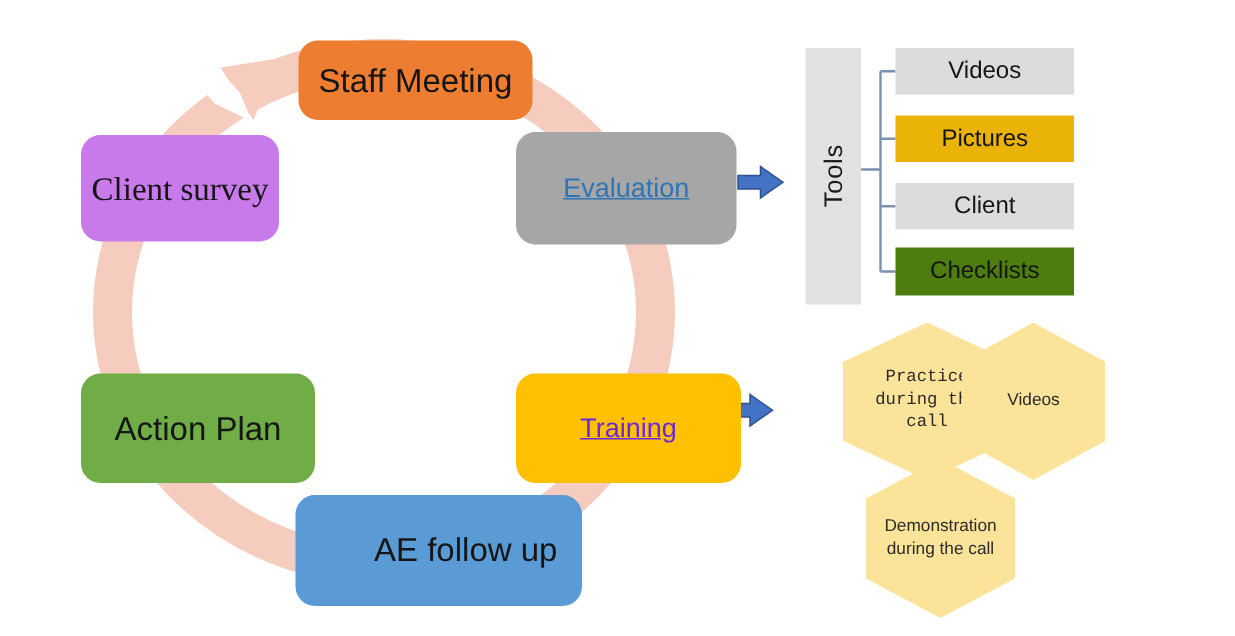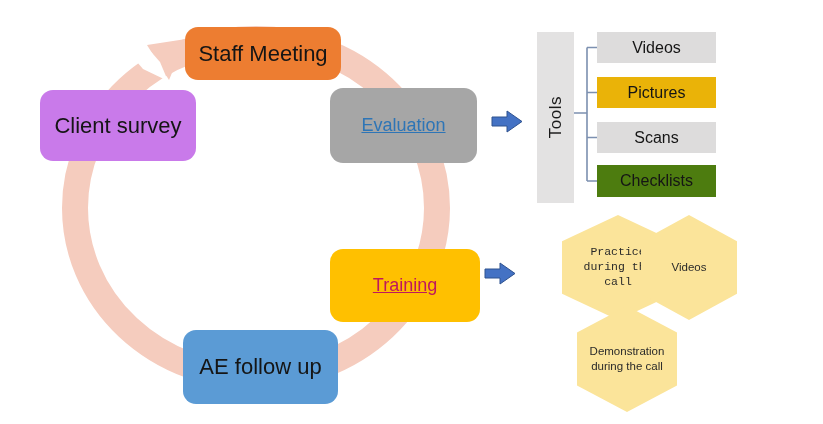--- a/index.html
+++ b/index.html
@@ -13,27 +13,28 @@
   .layer{position:absolute;left:0;top:0;width:823px;height:424px;}
   
   .cycle-box{
     position:absolute;
     border-radius:13px;
     display:flex;align-items:center;justify-content:center;
     font-size:22px;
     color:#151515;
     text-align:center;
     z-index:2;
+    margin-left:14px;
   }
   .box-staff    {left:185px;top:27px;width:156px;height:53px;}
-  .box-client   {left:40px; top:90px;width:156px;height:71px;}
+  .box-client   {left:40px; top:90px;width:132px;height:71px;font-family:Liberation Serif, serif;}
   .box-eval     {left:330px;top:88px;width:147px;height:75px;}
   .box-action   {left:40px; top:249px;width:156px;height:73px;}
   .box-training {left:330px;top:249px;width:150px;height:73px;}
-  .box-ae       {left:183px;top:330px;width:155px;height:74px;}
+  .box-ae       {left:183px;top:330px;width:155px;height:74px;padding-left:36px;}
   .link-label{
     text-decoration:underline;
     font-size:18px;
     cursor:pointer;
   }
   
   .tools-bar{
     position:absolute;left:537px;top:32px;width:37px;height:171px;
     display:flex;align-items:center;justify-content:center;
     z-index:2;
@@ -102,41 +103,44 @@
   </div>
 
   <div class="cycle-box box-client" style="background-color: rgb(201, 122, 234);">
     <span>Client survey</span>
   </div>
 
   <div class="cycle-box box-eval" style="background-color: rgb(166, 166, 166);">
     <span class="link-label" style="color: rgb(46, 117, 182);">Evaluation</span>
   </div>
 
+  <div class="cycle-box box-action" style="background-color: rgb(112, 173, 71);">
+    <span>Action Plan</span>
+  </div>
 
   <div class="cycle-box box-training" style="background-color: rgb(255, 192, 0);">
-    <span class="link-label" style="color: #be185d;">Training</span>
+    <span class="link-label" style="color: #6d28d9;">Training</span>
   </div>
 
   <div class="cycle-box box-ae" style="background-color: rgb(91, 155, 213);">
     <span>AE follow up</span>
   </div>
 
   <div class="tools-bar" style="background-color: rgb(227, 226, 226);">
     <span>Tools</span>
   </div>
 
   <div class="tool-box tool-0" style="background-color: rgb(221, 220, 220);">
     <span>Videos</span>
   </div>
   <div class="tool-box tool-1" style="background-color: #eab308;">
     <span>Pictures</span>
   </div>
   <div class="tool-box tool-2" style="background-color: rgb(221, 220, 220);">
-    <span>Scans</span>
+    <span>Client</span>
   </div>
   <div class="tool-box tool-3" style="background-color: #4d7c0f;">
     <span>Checklists</span>
   </div>
 
   <div class="hex hex-0" style="background-color: rgb(251, 228, 154);">
     <span class="hex-label">Practice during the call</span>
   </div>
   <div class="hex hex-1" style="background-color: rgb(251, 228, 154);">
     <span class="hex-label">Videos</span>

